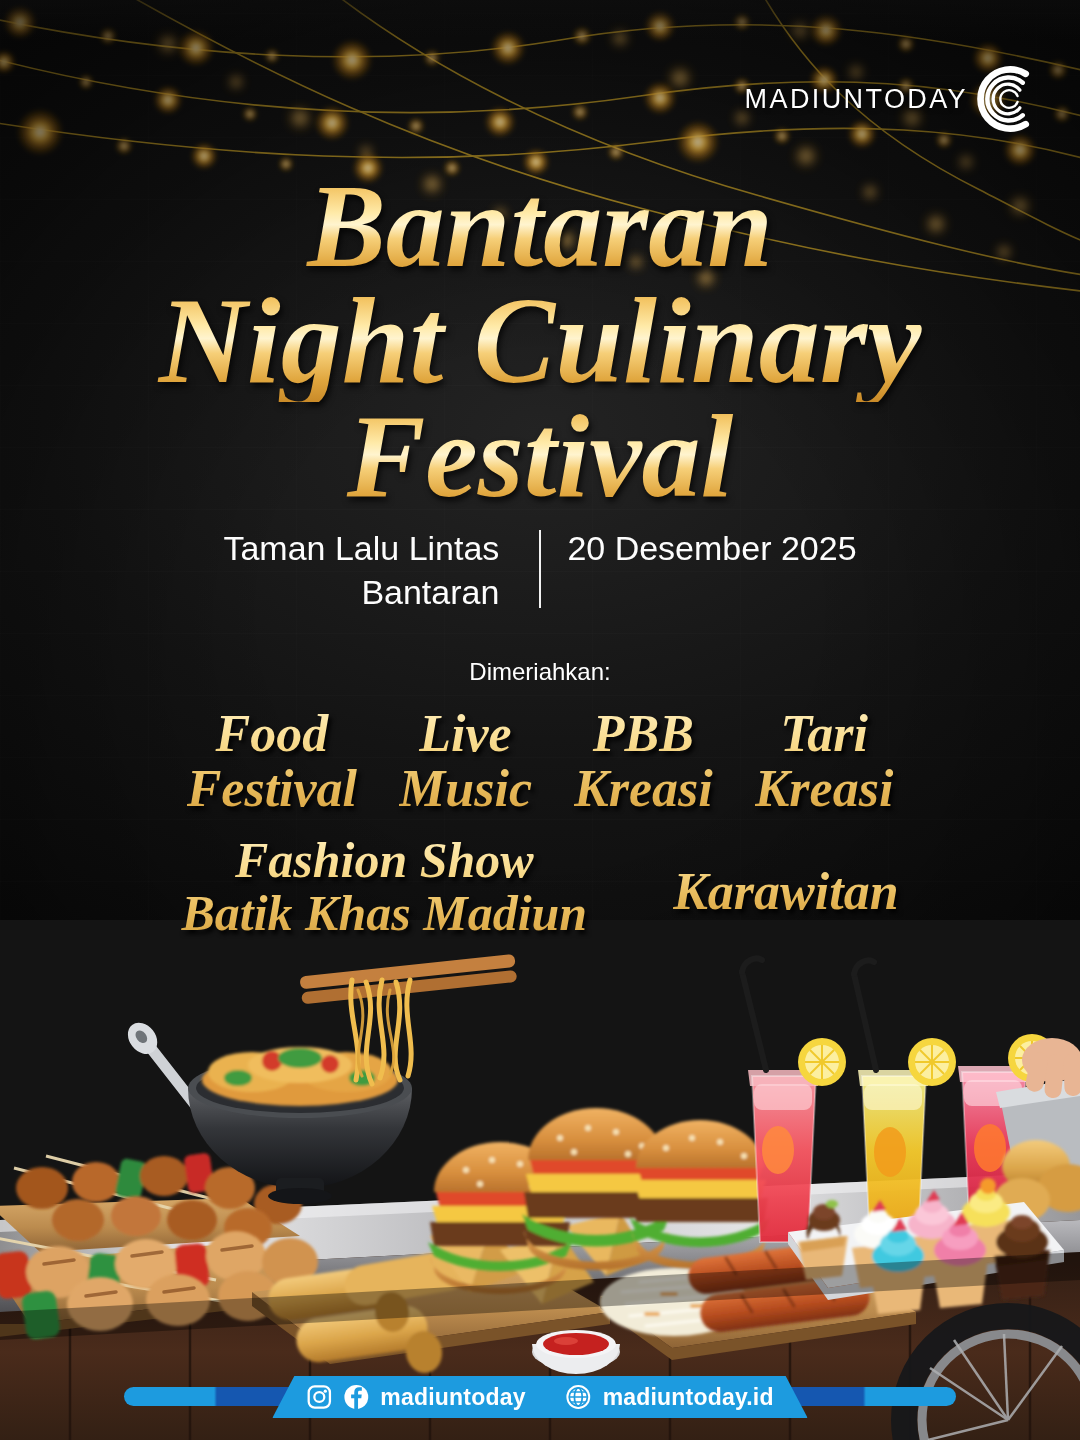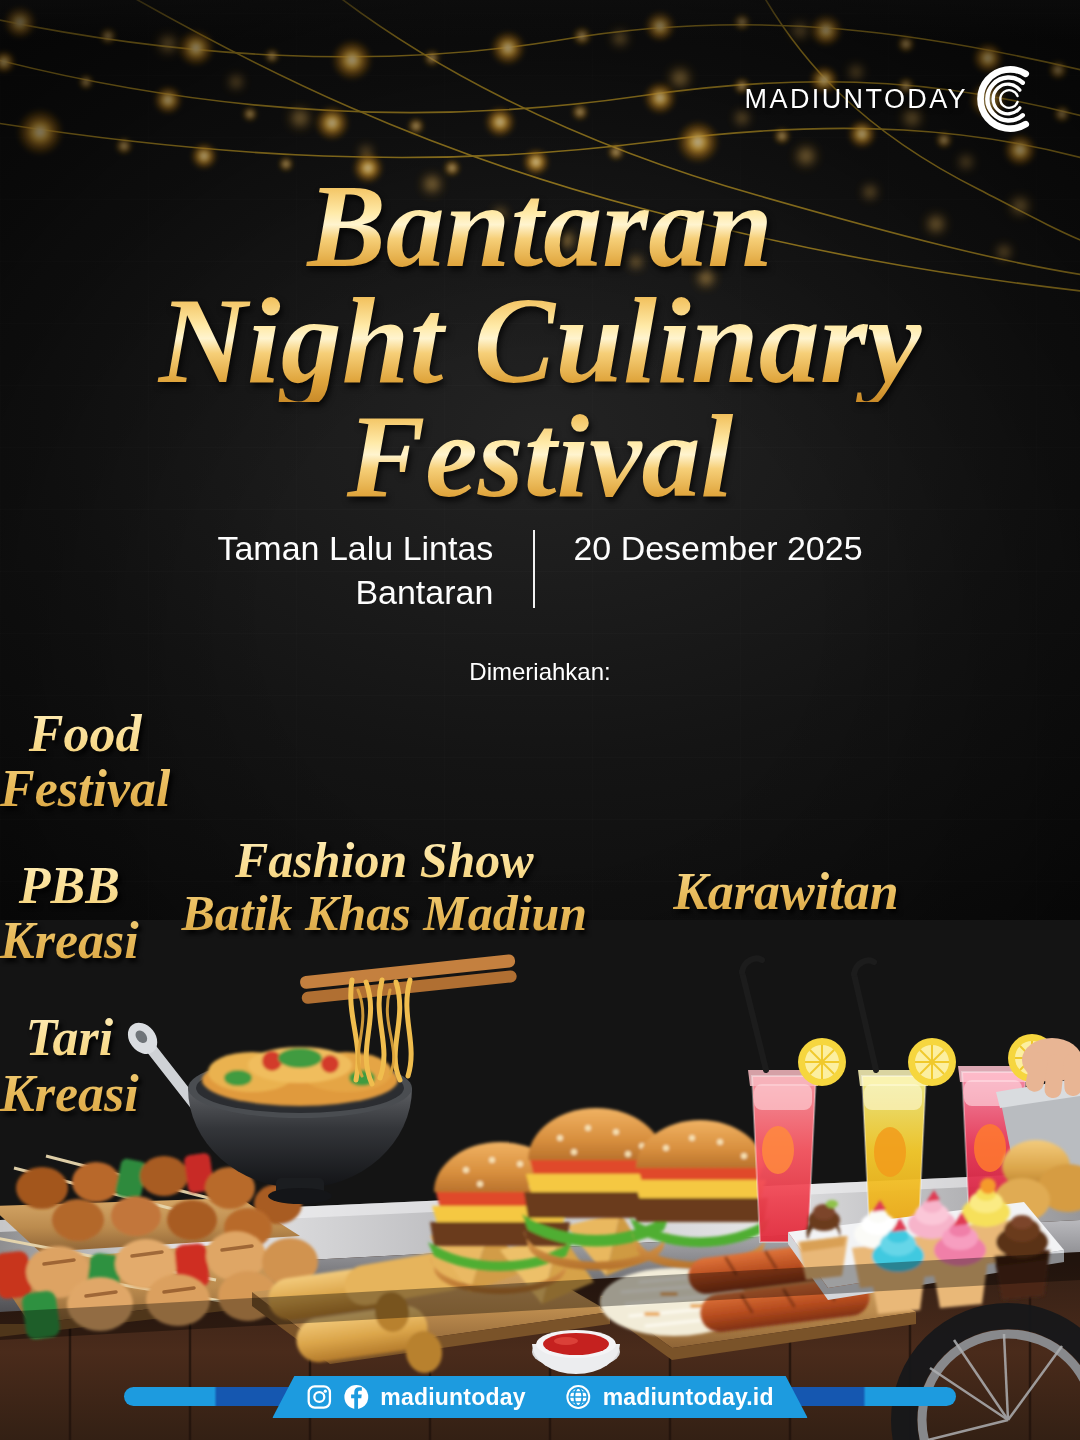--- a/index.html
+++ b/index.html
@@ -72,39 +72,39 @@
   .title-line.l2 { font-size:122px; margin-top:-6px; }
   .title-line.l3 { font-size:118px; margin-top:-4px; }
 
   
   .info {
     position:absolute; top:526px; left:0; width:1080px;
     display:flex; justify-content:center; align-items:stretch;
     z-index:5;
   }
   .info-left  { text-align:right; padding-right:40px; }
-  .info-right { text-align:left;  padding-left:38px; }
+  .info-right { text-align:left;  padding-left:26px; }
   .info-sep   { width:2px; background:#f2f2f2; margin:4px 0 6px; }
   .info-line {
     color:#fdfdfd; font-size:34px; line-height:1.30;
     font-weight:400; white-space:nowrap;
   }
 
   
   .dimer {
     position:absolute; top:658px; left:0; width:1080px;
     text-align:center; z-index:5;
     color:#fff; font-size:24px; font-weight:400;
   }
 
   
   .acts-row1 {
     position:absolute; top:706px; left:0; width:1080px;
     display:flex; justify-content:center; align-items:flex-start;
-    gap:42px; z-index:5;flex-direction:column;
+    gap:42px; z-index:5;
   }
   .acts-row2 {
     position:absolute; top:834px; left:0; width:1080px;
     display:flex; justify-content:center; align-items:flex-start;
     gap:86px; z-index:5;
   }
   .act {
     font-family:"Liberation Serif", serif;
     font-style:italic; font-weight:700;
     font-size:52px; line-height:1.06;
@@ -300,20 +300,22 @@
     <div class="info-right">
       <div class="info-line">20 Desember 2025</div>
     </div>
   </div>
 
   <div class="dimer">Dimeriahkan:</div>
 
   <div class="acts-row1">
     <div class="act">Food
 Festival</div>
+    <div class="act">Live
+Music</div>
     <div class="act">PBB
 Kreasi</div>
     <div class="act">Tari
 Kreasi</div>
   </div>
 
   <div class="acts-row2">
     <div class="act wide">Fashion Show
 Batik Khas Madiun</div>
     <div class="act kar">Karawitan</div>

